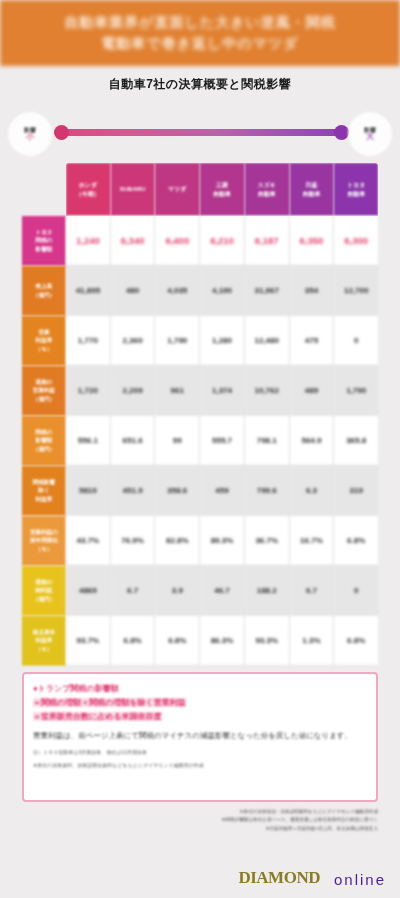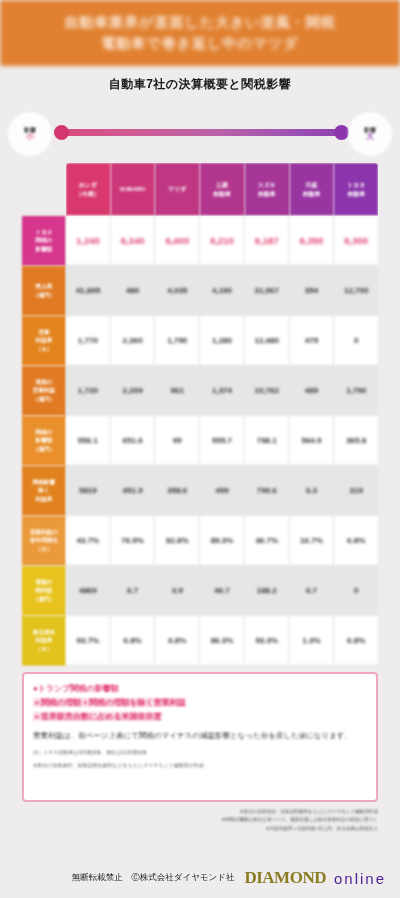--- a/index.html
+++ b/index.html
@@ -122,21 +122,21 @@
     font-size:4.6px;color:#4a4a4a;line-height:1.85;text-align:right;
     filter:blur(1.15px);
   }
   
   .footer{
     position:absolute;left:0;top:866px;width:400px;height:24px;
     display:flex;align-items:center;justify-content:flex-end;
     padding-right:14px;box-sizing:border-box;gap:10px;
   }
   .fcopy{font-size:8.5px;color:#1c1c1c;white-space:nowrap;}
-  .flogo{display:flex;align-items:center;gap:8px;}
+  .flogo{display:flex;align-items:flex-end;gap:14px;}
   .flogo .d{
     font-size:17px;font-weight:bold;color:#8a7c22;letter-spacing:-.5px;
     font-family:"Liberation Serif","DejaVu Serif",serif;
   }
   .flogo .o{
     font-size:15px;color:#4c1d95;letter-spacing:2px;
   }
 </style>
 </head>
 <body>
@@ -347,18 +347,17 @@
   <div class="co-f">※各社の決算資料、決算説明会資料などをもとにダイヤモンド編集部が作成</div>
 </div>
 
 <div class="fineprint">
   <div>※各社の決算短信・決算説明資料をもとにダイヤモンド編集部作成</div>
   <div>※関税影響額は各社公表ベース。通期見通しは各社発表時点の前提に基づく</div>
   <div>※営業利益率＝営業利益÷売上高。単位未満は四捨五入</div>
 </div>
 
 <div class="footer">
-  <span class="fcopy">無断転載禁止　Ⓒ株式会社ダイヤモンド社</span>
   <span class="flogo">
     <span class="d">DIAMOND</span>
     <span class="o">online</span>
   </span>
 </div>
 
 </body></html>

